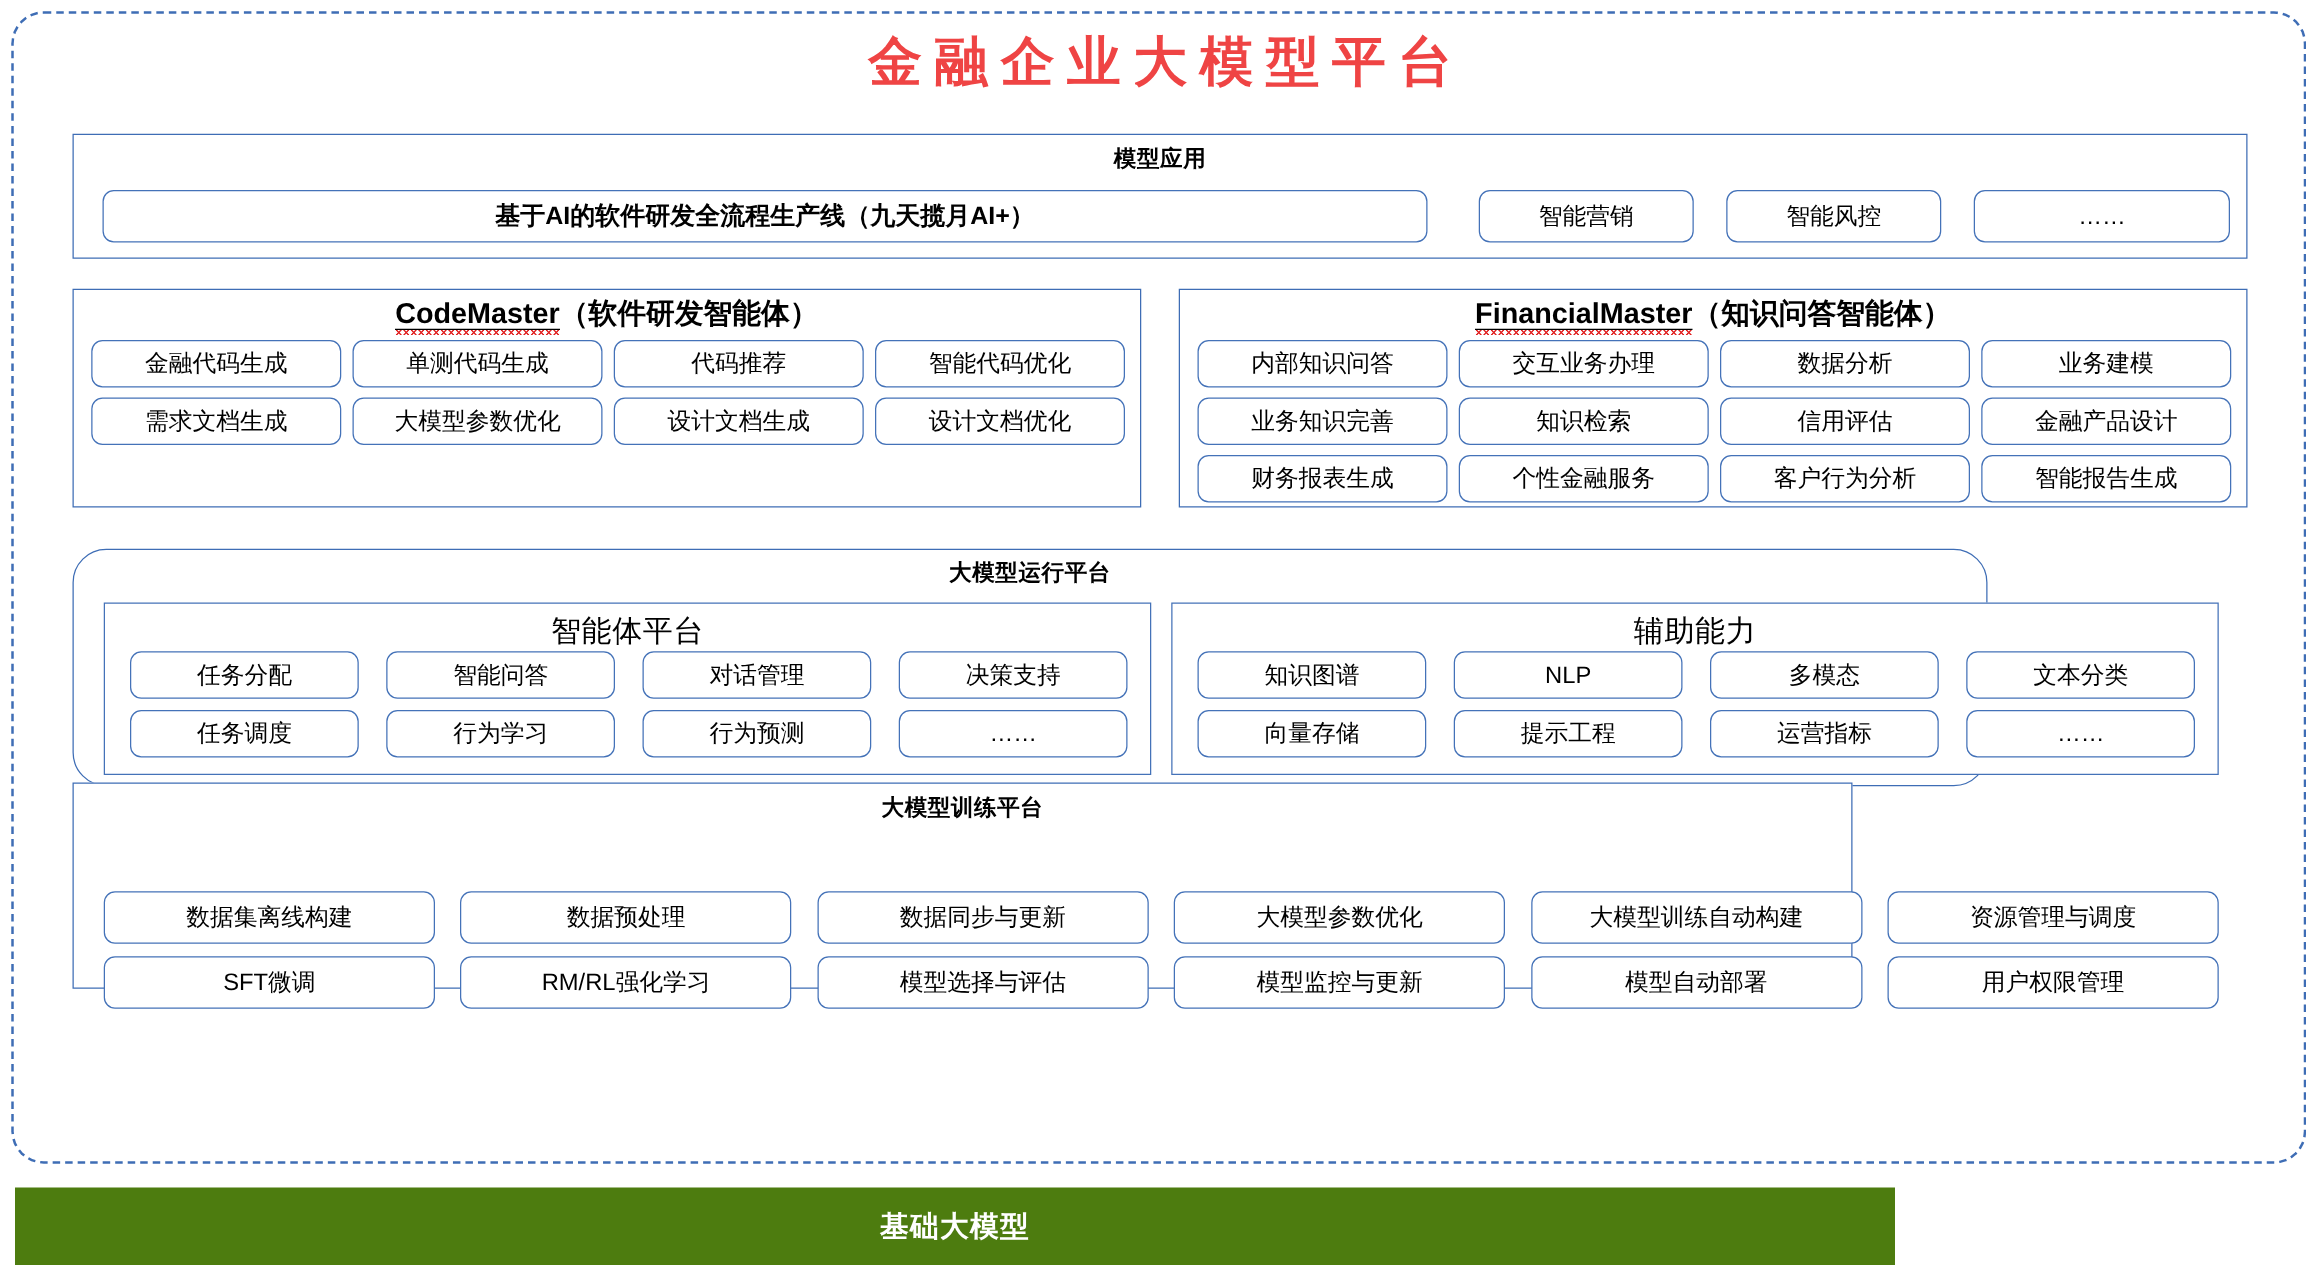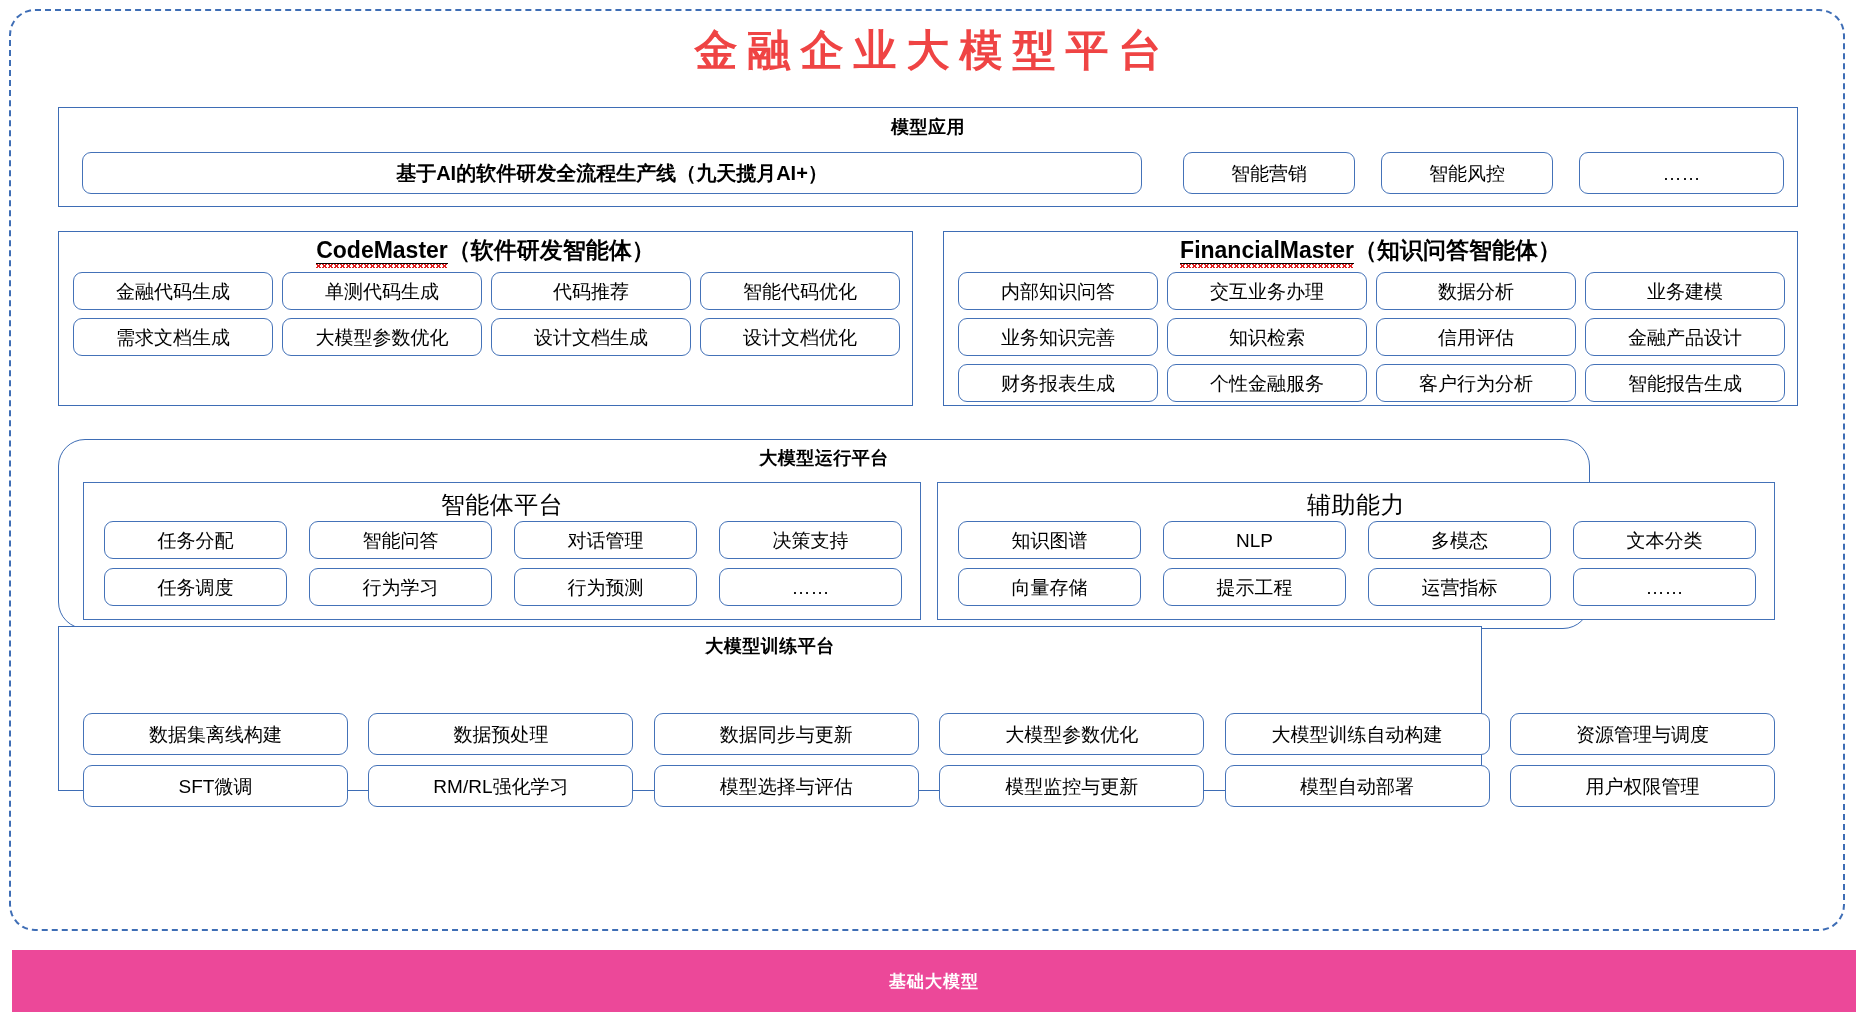--- a/index.html
+++ b/index.html
@@ -221,28 +221,28 @@
   #training-grid .pill {
     width: 265px;
     height: 42px;
   }
 
   
   #foundation-bar {
     position: absolute;
     left: 12px;
     top: 950px;
-    width: 1844px;
+    width: 1504px;
     height: 62px;
-    background: #ec4899;
+    background: #4d7c0f;
     color: #ffffff;
     display: flex;
     align-items: center;
     justify-content: center;
-    font-size: 17px;
+    font-size: 23px;
     font-weight: 700;
     letter-spacing: 1px;
   }
 </style>
 </head>
 <body>
 
 <div id="outer-frame"></div>
 
 <div id="main-title">金融企业大模型平台</div>

